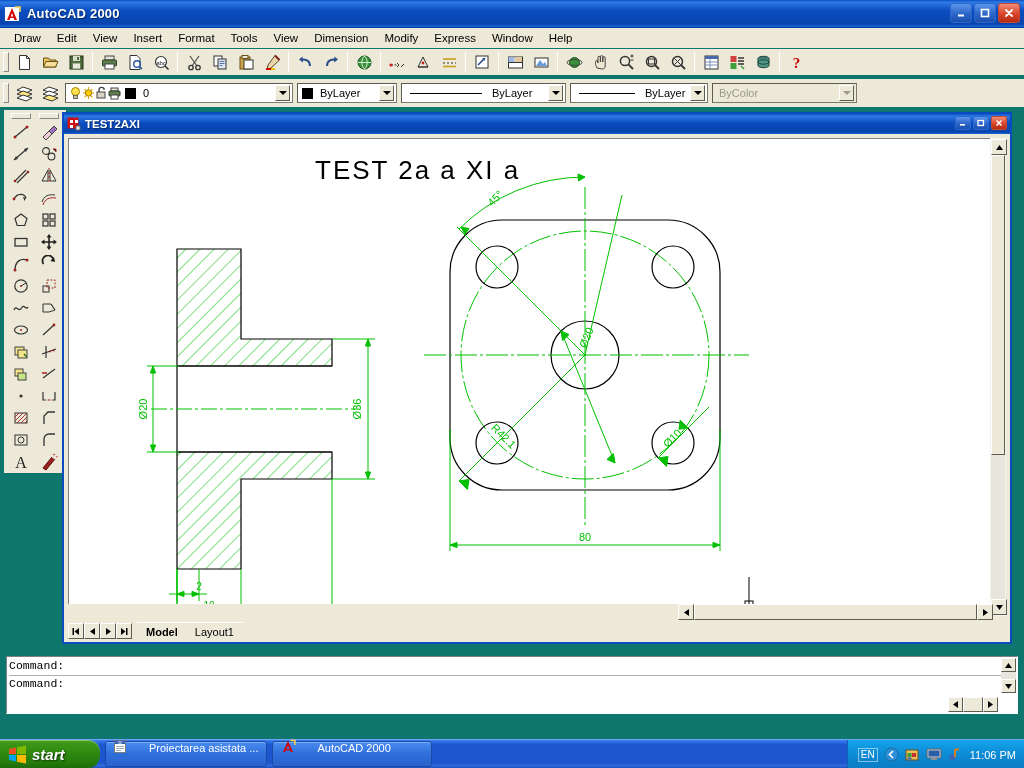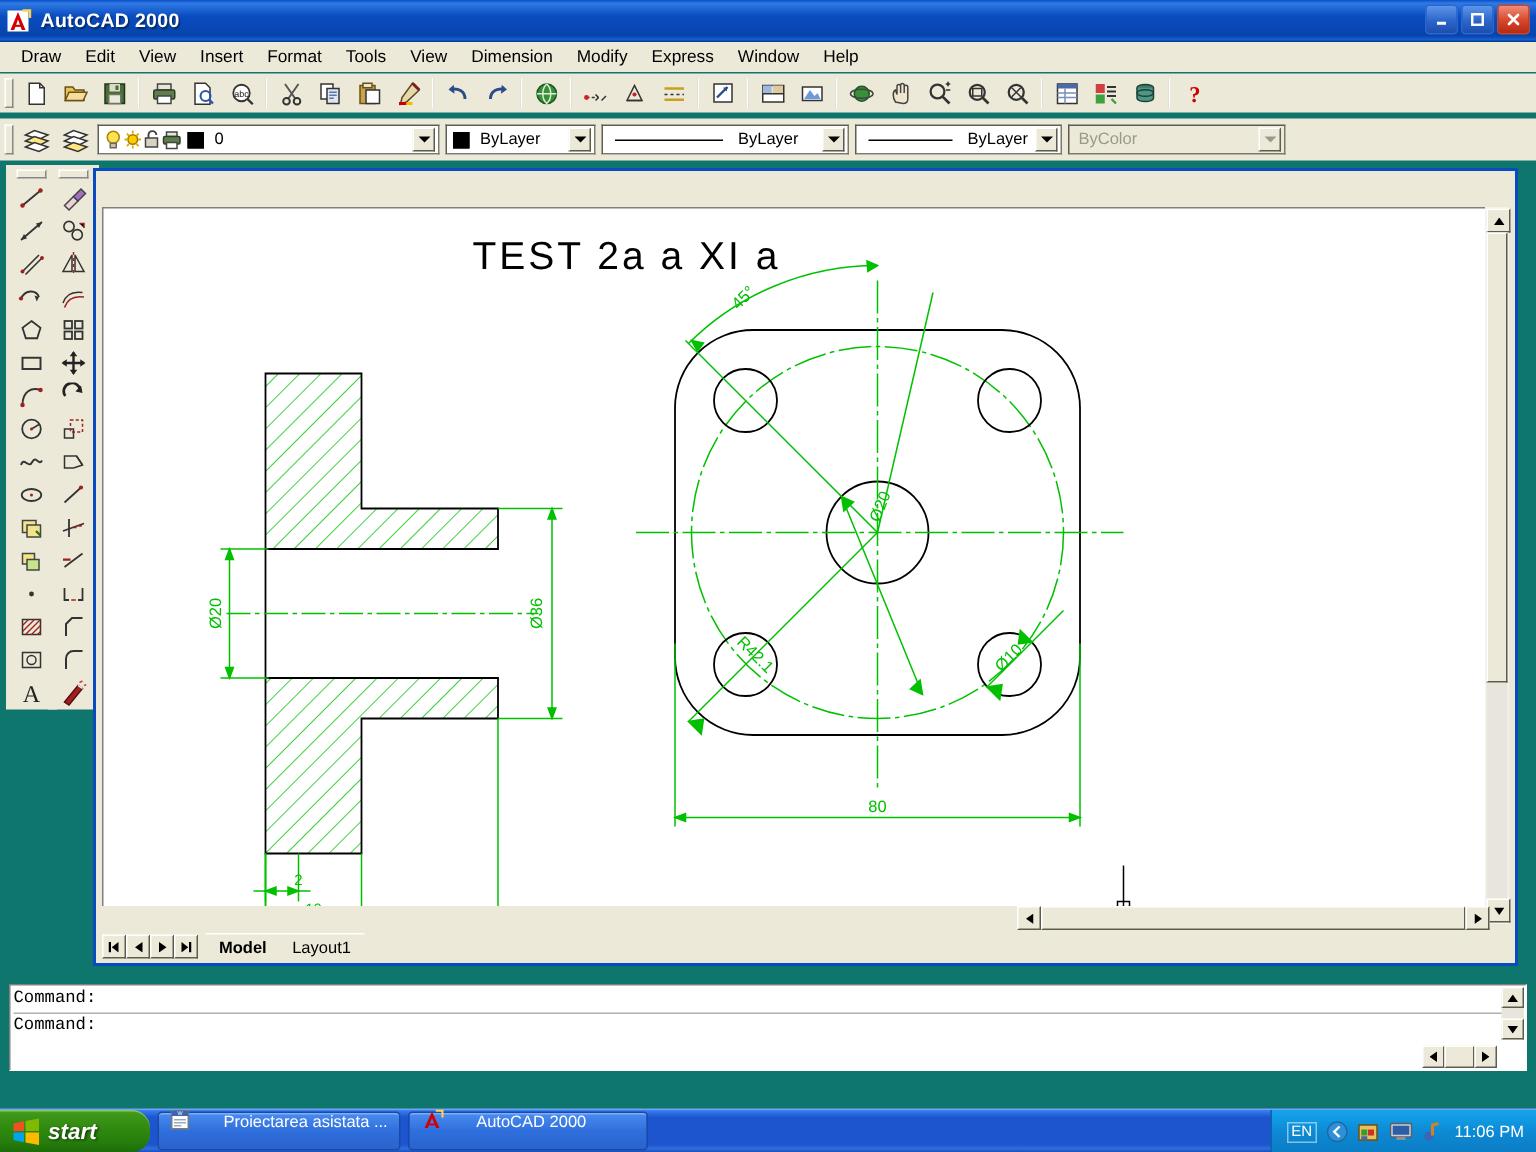--- a/index.html
+++ b/index.html
@@ -816,20 +816,47 @@
     <div class="vbtn">
         <svg width="18" height="18" viewBox="0 0 18 18">
           <path d="M3 15 L12 4 L15 6 L6 17 z" fill="#a02020" stroke="#5a1010"></path>
           <path d="M12 4 L15 6" stroke="#fff"></path>
           <path d="M13 2 l2-1 M16 4 l1.5 -.5" stroke="#d04040" stroke-width="1.2"></path>
         </svg>
       </div>
   </div>
 
   <div class="mdi">
+    <div class="mdi-title">
+      <span class="mt-icon">
+        <svg width="14" height="14" viewBox="0 0 14 14">
+            <rect x="0.5" y="0.5" width="11" height="11" fill="#cc1111"></rect>
+            <path d="M3 3 h3 v3 h-3 z M8 3 h3 v3 h-3 z M3 8 h3 v3 h-3 z" fill="#fff"></path>
+            <path d="M9 9 h4 v4 h-4 z" fill="#eee" stroke="#666"></path>
+          </svg>
+      </span>
+      <span class="mt-text">TEST2AXI</span>
+      <div class="mdi-btns">
+        <div class="mbtn">
+            <svg width="8" height="8">
+              <rect x="1" y="5" width="5" height="1.6" fill="#fff"></rect>
+            </svg>
+          </div>
+        <div class="mbtn">
+            <svg width="8" height="8">
+              <rect x="1" y="1.5" width="5.5" height="5" fill="none" stroke="#fff" stroke-width="1.3"></rect>
+            </svg>
+          </div>
+        <div class="mbtn close">
+            <svg width="8" height="8">
+              <path d="M1.5 1.5 L6.5 6.5 M6.5 1.5 L1.5 6.5" stroke="#fff" stroke-width="1.5"></path>
+            </svg>
+          </div>
+      </div>
+    </div>
 
     <div class="canvas-wrap">
       <svg width="925" height="478" viewBox="0 0 925 478">
 
         <g>
           <text id="hdg" x="246" y="40" font-size="26" fill="#000000" font-family="Liberation Sans, sans-serif" letter-spacing="2" style="font-weight:300">TEST 2a a XI a</text>
         </g>
 
         <g>
 

